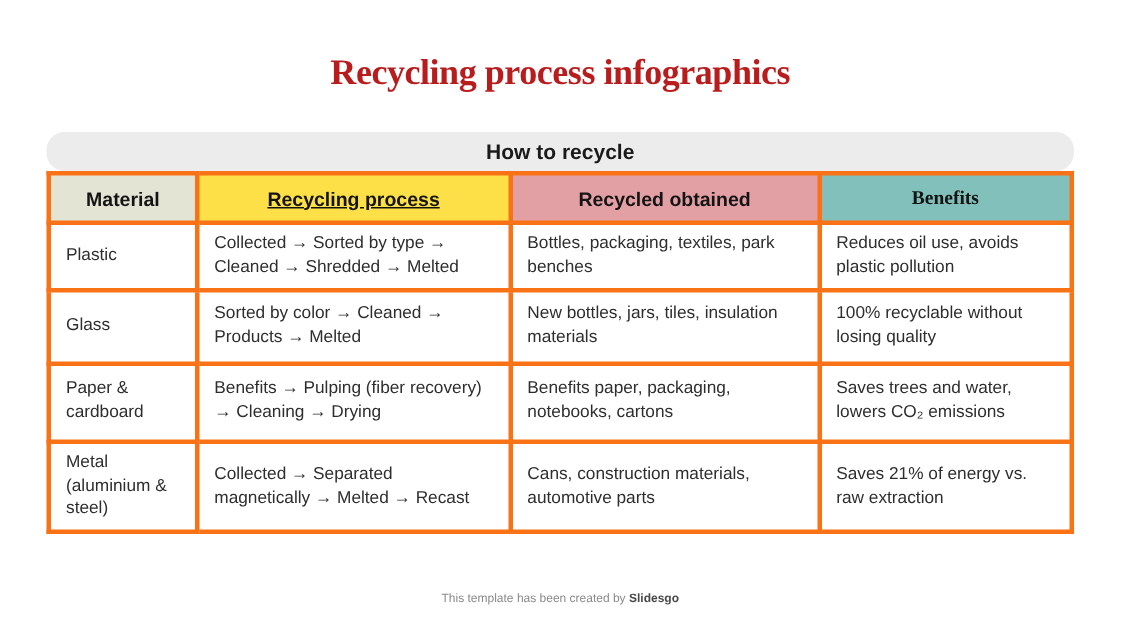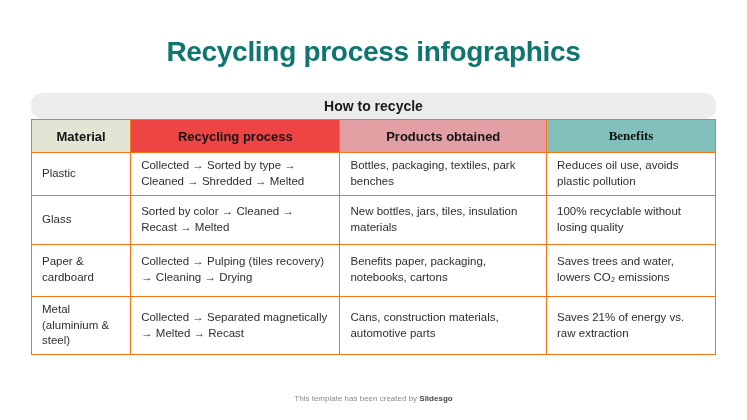--- a/index.html
+++ b/index.html
@@ -5,45 +5,46 @@
   html,body{margin:0;padding:0;background:#ffffff;}
   .slide{
     width:747px;height:420px;position:relative;overflow:hidden;
     background:#ffffff;
     font-family:"Liberation Sans","DejaVu Sans",sans-serif;
     color:#222;
   }
   .page-title{
     margin:36px 0 0 0;
     text-align:center;
-    font-size:28px;
+    font-size:24px;
     font-weight:800;
     letter-spacing:-0.3px;
-    color:#0f766e;
+    color:#b91c1c;
+    font-family:Liberation Serif, serif;
   }
   .band{
     width:685px;
     margin:25px auto 0 auto;
     background:#ececec;
     text-align:center;
     font-size:14px;
     font-weight:700;
     color:#1a1a1a;
     padding:5px 0 5px 0;
     box-sizing:border-box;
     border-radius:12px;
   }
   table.recycle{
     width:685px;
     margin:0 auto;
     border-collapse:collapse;
     table-layout:fixed;
   }
   table.recycle th, table.recycle td{
-    border:1px solid #f97316;
+    border:3px solid #f97316;
     box-sizing:border-box;
   }
   table.recycle th{
     font-size:13px;
     font-weight:700;
     color:#141414;
     text-align:center;
     height:33px;
     padding:2px 4px;
   }
@@ -86,41 +87,41 @@
   <table class="recycle">
     <colgroup>
       <col class="c1">
         <col class="c2">
         <col class="c3">
         <col class="c4">
     </colgroup>
     <thead>
       <tr>
         <th style="background: rgb(227, 228, 212);">Material</th>
-        <th style="background: #ef4444;">Recycling process</th>
-        <th style="background: rgb(227, 160, 164);">Products obtained</th>
+        <th style="background: #fde047; text-decoration: underline;">Recycling process</th>
+        <th style="background: rgb(227, 160, 164);">Recycled obtained</th>
         <th style="background: rgb(130, 193, 187); font-family: Liberation Serif, serif;">Benefits</th>
       </tr>
     </thead>
     <tbody>
       <tr class="r-plastic">
         <td>Plastic</td>
         <td>Collected → Sorted by type → Cleaned → Shredded → Melted</td>
         <td>Bottles, packaging, textiles, park benches</td>
         <td>Reduces oil use, avoids plastic pollution</td>
       </tr>
       <tr class="r-glass">
         <td>Glass</td>
-        <td>Sorted by color → Cleaned → Recast → Melted</td>
+        <td>Sorted by color → Cleaned → Products → Melted</td>
         <td>New bottles, jars, tiles, insulation materials</td>
         <td>100% recyclable without losing quality</td>
       </tr>
       <tr class="r-paper">
         <td>Paper &amp; cardboard</td>
-        <td>Collected → Pulping (tiles recovery) → Cleaning → Drying</td>
+        <td>Benefits → Pulping (fiber recovery) → Cleaning → Drying</td>
         <td>Benefits paper, packaging, notebooks, cartons</td>
         <td>Saves trees and water, lowers CO₂ emissions</td>
       </tr>
       <tr class="r-metal">
         <td>Metal (aluminium &amp; steel)</td>
         <td>Collected → Separated magnetically → Melted → Recast</td>
         <td>Cans, construction materials, automotive parts</td>
         <td>Saves 21% of energy vs. raw extraction</td>
       </tr>
     </tbody>

